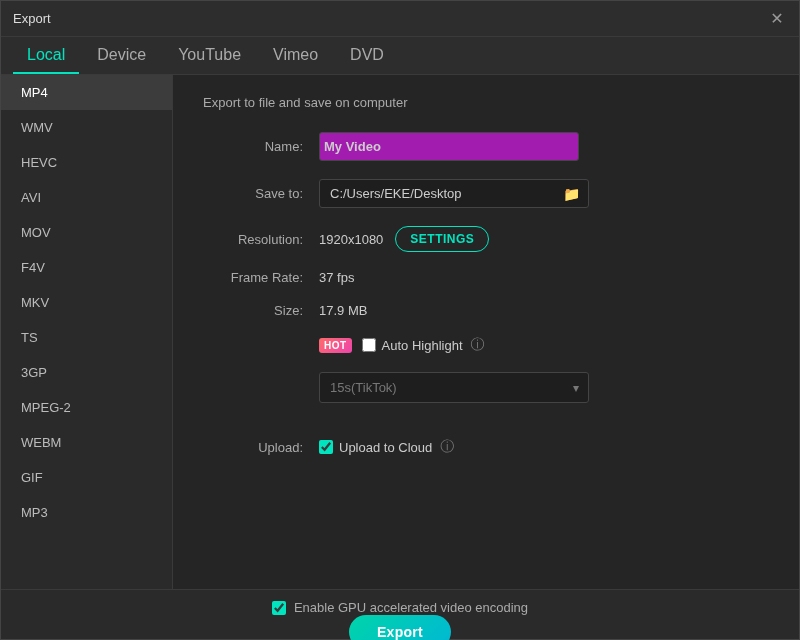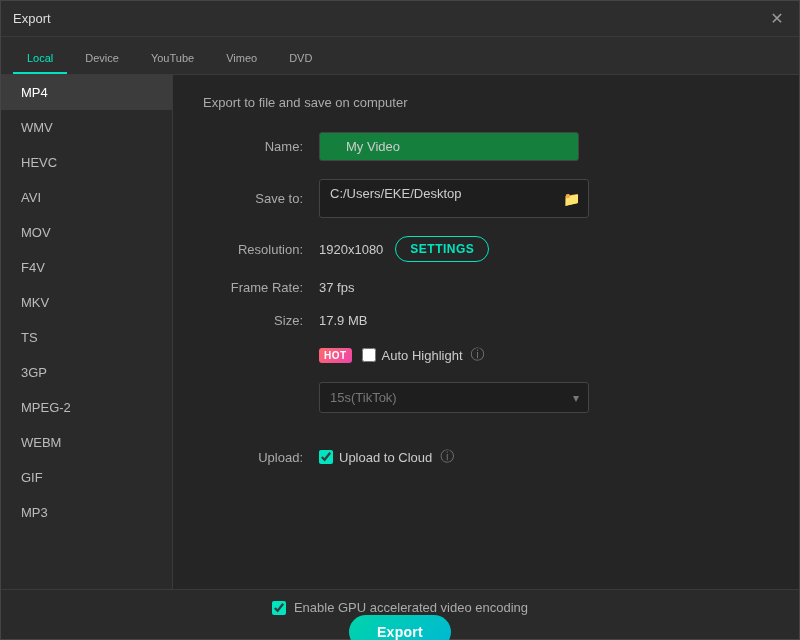--- a/index.html
+++ b/index.html
@@ -48,21 +48,21 @@
       display: flex;
       padding: 0 12px;
       border-bottom: 1px solid #3a3a3a;
       height: 38px;
       align-items: flex-end;
     }
     .tab {
       padding: 8px 14px;
       cursor: pointer;
       color: #aaa;
-      font-size: 11px;
+      font-size: 16px;
       border-bottom: 2px solid transparent;
       margin-right: 4px;
     }
     .tab.active {
       color: #00e5c0;
       border-bottom: 2px solid #00e5c0;
     }
     .content-area {
       display: flex;
       flex: 1;
@@ -102,42 +102,43 @@
     }
     .form-label {
       color: #aaa;
       width: 100px;
       text-align: right;
       margin-right: 16px;
       font-size: 13px;
       flex-shrink: 0;
     }
     .form-input {
-      background: #15803d;
+      background: #a21caf;
       border: 1px solid #444;
       color: #ccc;
-      padding: 6px 26px;
+      padding: 6px 4px;
       border-radius: 3px;
       font-size: 13px;
       outline: none;
       flex: 1;
       max-width: 260px;
+      font-weight: bold;
     }
     .save-to-row {
       display: flex;
       align-items: center;
       flex: 1;
       max-width: 270px;
       position: relative;
     }
     .save-to-input {
       background: #1e1e1e;
       border: 1px solid #444;
       color: #ccc;
-      padding: 6px 32px 16px 10px;
+      padding: 6px 32px 6px 10px;
       border-radius: 3px;
       font-size: 13px;
       outline: none;
       width: 100%;
     }
     .folder-icon {
       position: absolute;
       right: 8px;
       color: #888;
       font-size: 14px;

